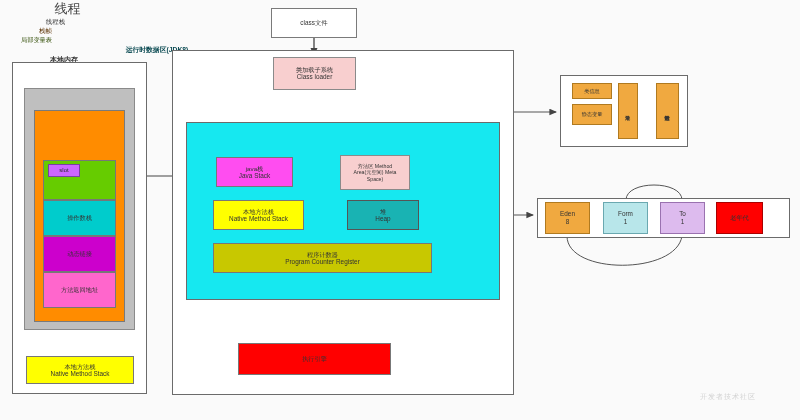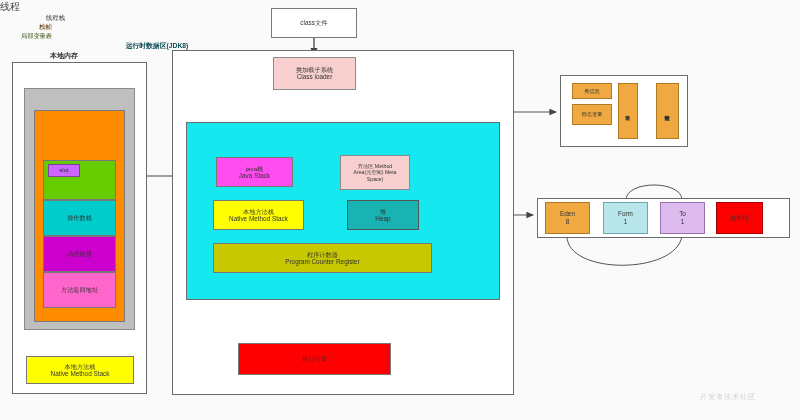--- a/index.html
+++ b/index.html
@@ -12,21 +12,21 @@
     color:#333;
   }
   #stage { position:absolute; left:0; top:0; width:800px; height:420px; }
   .box { position:absolute; box-sizing:border-box; display:flex; flex-direction:column;
          align-items:center; justify-content:center; text-align:center; line-height:1.18; }
   .lbl { display:block; }
 
   
   #thread-panel { left:12px; top:62px; width:135px; height:332px;
                   background:#ffffff; border:1.5px solid #6b6b6b; }
-  #thread-title { left:12px; top:68px; width:135px; font-size:10px; color:#444; }
+  #thread-title { left:12px; top:68px; width:135px; font-size:13px; color:#444; text-align:center; }
   #thread-stack { left:24px; top:88px; width:111px; height:242px;
                   background:#bfbfbf; border:1.5px solid #8a8a8a; }
   #thread-stack-title { left:24px; top:96px; width:111px; font-size:6.5px; color:#3a3a3a; text-align:center; }
   #frame { left:34px; top:110px; width:91px; height:212px;
            background:#ff8c00; border:1.5px solid #7a7a7a; }
   #frame-title { left:34px; top:122px; width:91px; font-size:6.5px; color:#5a3000; text-align:center; }
   #slot-area { left:43px; top:160px; width:73px; height:40px; background:#66cc00; border:1.5px solid #777; }
   #slot-chip { left:48px; top:164px; width:32px; height:13px; background:#cc66ff; border:1.5px solid #7a3fa0;
                font-size:6px; color:#2b2b2b; }
   #slot-caption { left:43px; top:181px; width:73px; font-size:6.2px; color:#2e4a00; text-align:center; }

